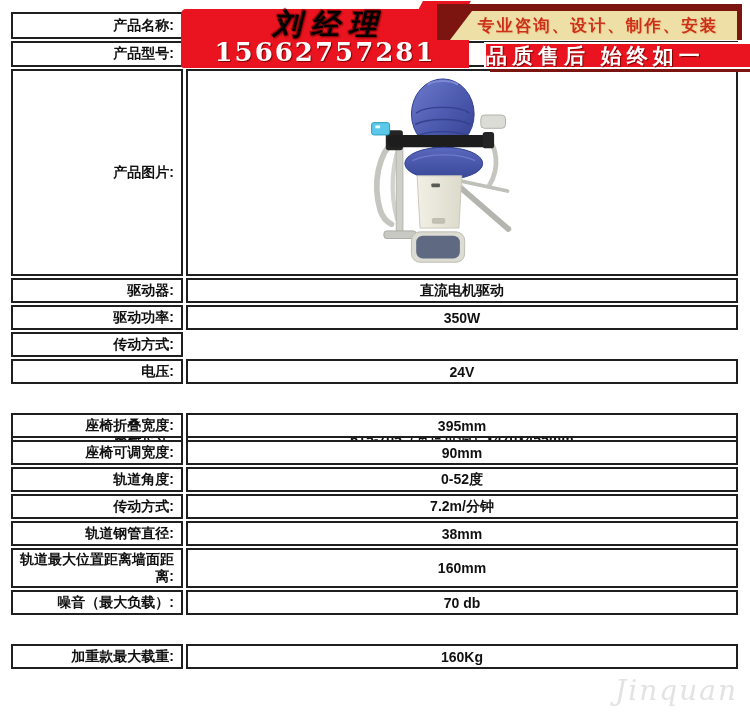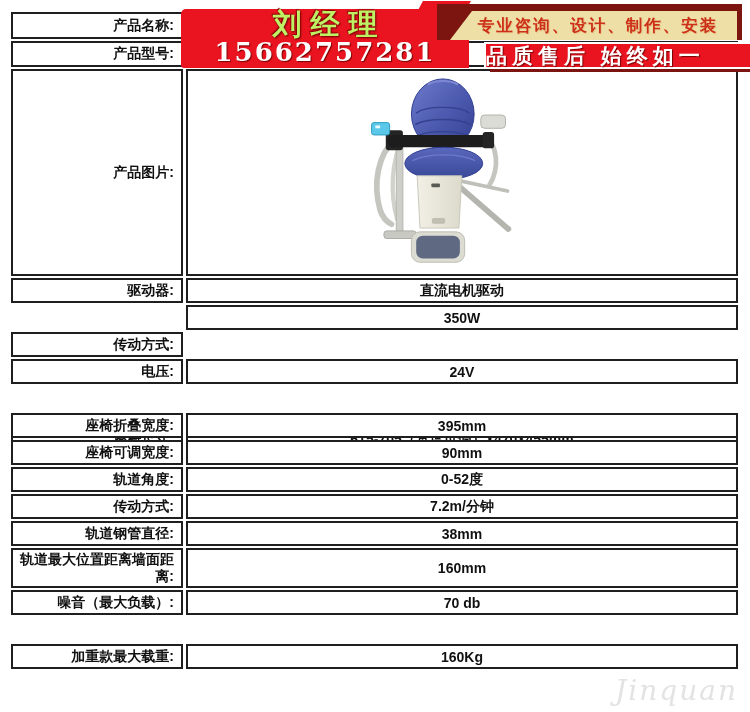--- a/index.html
+++ b/index.html
@@ -11,22 +11,22 @@
   .cell { position:absolute; top:0; bottom:0; background:#fff; border:2px solid #1f1f1f;
           display:flex; align-items:center; font-size:14px; font-weight:bold; color:#111; }
   .cell.label { left:0; width:172px; justify-content:flex-end; padding-right:7px;
                 text-align:right; line-height:1.25; }
   .cell.value { left:175px; width:552px; justify-content:center; text-align:center; }
 
   
   .banner-red-block { position:absolute; left:181px; top:9px; width:288px; height:59px;
         background:#e9141f; border-radius:5px 0 0 3px; z-index:3;
         display:flex; flex-direction:column; align-items:center; justify-content:center; }
-  .contact-name { color:#bef264; font-size:29px; font-weight:bold; letter-spacing:9px;
-        line-height:1.0; text-indent:9px; text-shadow:1px 1px 2px #6d0000, -1px -1px 1px #8a0000; }
+  .contact-name { color:#000000; font-size:29px; font-weight:bold; letter-spacing:9px;
+        line-height:1.0; text-indent:9px; text-shadow:1px 1px 2px #6d0000, -1px -1px 1px #8a0000;font-style:italic; }
   .contact-phone { color:#fff; font-size:26px; font-weight:bold; letter-spacing:2px;
         font-family:"DejaVu Serif","Liberation Serif",serif; line-height:1.05;
         text-shadow:1px 1px 1px #7a0000; }
   .banner-maroon { position:absolute; left:437px; top:4px; width:305px; height:36px;
         background:#7c140f; z-index:4; }
   .banner-red-notch { position:absolute; left:420px; top:1px; width:48px; height:11px;
         background:#e9141f; z-index:4; transform:skewX(-28deg); }
   .banner-cream { position:absolute; left:441px; top:11px; width:296px; height:29px;
         background:#eddfa5; z-index:5; clip-path:polygon(31px 0, 100% 0, 100% 100%, 9px 100%);
         display:flex; align-items:center; justify-content:center; }
@@ -65,20 +65,21 @@
   <div class="row" style="top:69px;height:207px;">
     <div class="cell label">产品图片:</div>
     <div class="cell value"></div>
   </div>
 
   <div class="row" style="top:278px;height:25px;">
     <div class="cell value">直流电机驱动</div>
     <div class="cell label">驱动器:</div>
   </div>
   <div class="row" style="top:305px;height:25px;">
+    <div class="cell label">驱动功率:</div>
     <div class="cell value">350W</div>
   </div>
   <div class="row" style="top:332px;height:25px;">
     <div class="cell label">传动方式:</div>
   </div>
   <div class="row" style="top:359px;height:25px;">
     <div class="cell label">电压:</div>
     <div class="cell value">24V</div>
   </div>
   <div class="row" style="top:386px;height:25px;margin-top:41px;">

